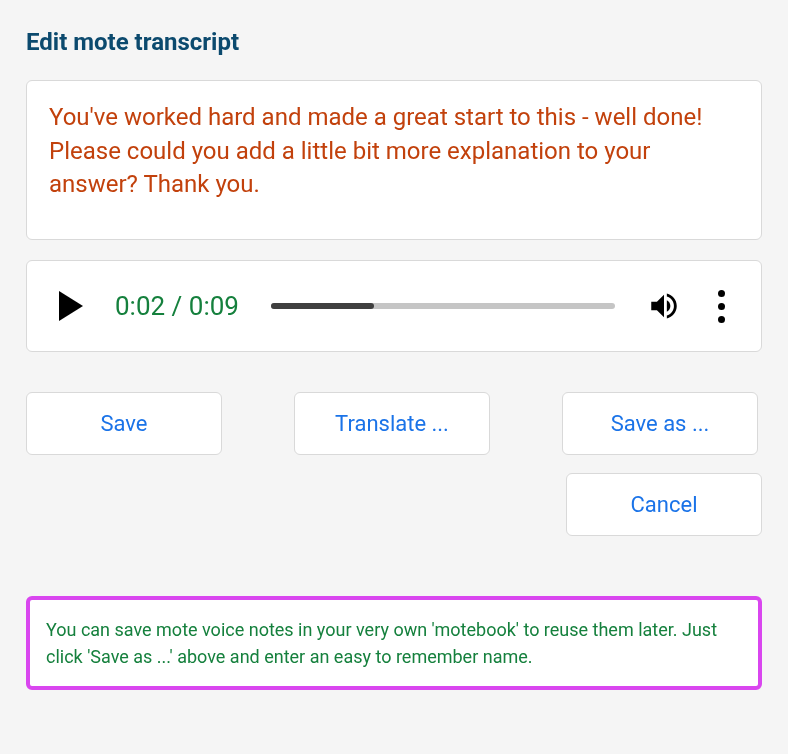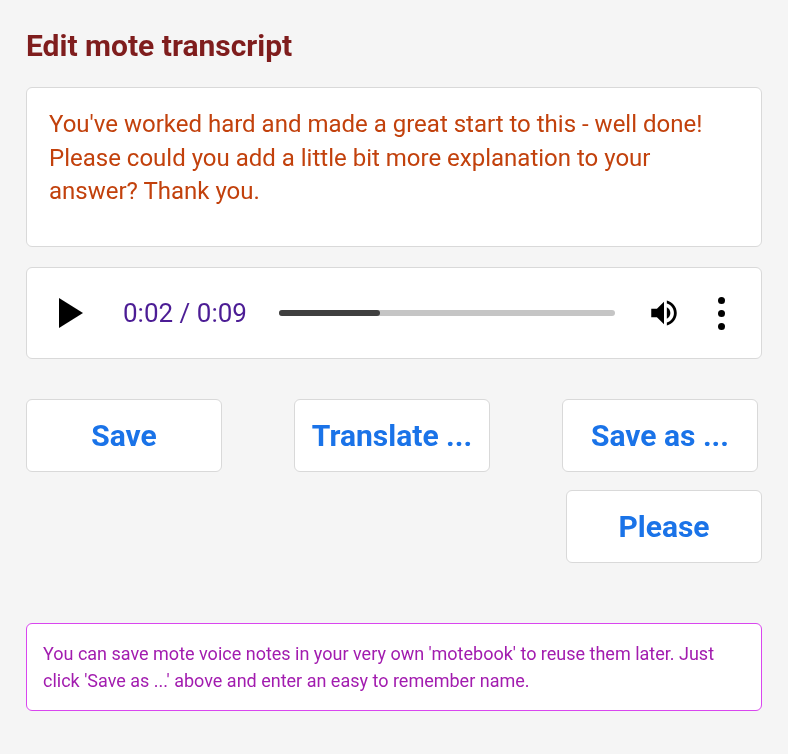--- a/index.html
+++ b/index.html
@@ -9,23 +9,23 @@
   }
   body {
     background: #f5f5f5;
     font-family: -apple-system, BlinkMacSystemFont, "Segoe UI", Roboto, Helvetica, Arial, sans-serif;
     width: 788px;
     height: 754px;
     padding: 28px 26px;
     -webkit-font-smoothing: antialiased;
   }
   .heading {
-    font-size: 30px;
+    font-size: 24px;
     font-weight: 700;
-    color: #7f1d1d;
+    color: #0c4a6e;
     margin-bottom: 24px;
   }
   .transcript-box {
     background: #fff;
     border: 1px solid #d9d9d9;
     border-radius: 6px;
     padding: 20px 22px 26px 22px;
     font-size: 24px;
     line-height: 1.4;
     color: #c2410c;
@@ -47,23 +47,23 @@
     width: 0;
     height: 0;
     border-left: 24px solid #000;
     border-top: 15px solid transparent;
     border-bottom: 15px solid transparent;
     margin-left: 6px;
     cursor: pointer;
   }
   .time {
     font-size: 26px;
-    color: #4c1d95;
+    color: #15803d;
     white-space: nowrap;
-    margin-left: 16px;
+    margin-left: 8px;
   }
   .progress-wrap {
     flex: 1;
     height: 6px;
     background: #c5c5c5;
     border-radius: 3px;
     position: relative;
     cursor: pointer;
     margin: 0 8px;
   }
@@ -105,40 +105,40 @@
   .button-row {
     display: flex;
     gap: 72px;
     margin-bottom: 18px;
   }
   .btn {
     background: #fff;
     border: 1px solid #d9d9d9;
     border-radius: 6px;
     padding: 18px 0;
-    font-size: 30px;
+    font-size: 22px;
     color: #1a73e8;
     text-align: center;
     cursor: pointer;
-    font-weight: 700;
+    font-weight: 400;
     width: 196px;
   }
   .btn-row2 {
     display: flex;
     justify-content: flex-end;
     margin-bottom: 60px;
   }
   .tip-box {
     background: #fff;
-    border: 1px solid #d946ef;
+    border: 4px solid #d946ef;
     border-radius: 6px;
     padding: 16px 16px;
     font-size: 18px;
     line-height: 1.5;
-    color: #a21caf;
+    color: #15803d;
   }
 </style>
 </head>
 <body>
 
 <div class="heading">Edit mote transcript</div>
 
 <div class="transcript-box" contenteditable="true" style="">You've worked hard and made a great start to this - well done! Please could you add a little bit more explanation to your answer? Thank you.</div>
 
 <div class="audio-box">
@@ -161,16 +161,16 @@
   </div>
 </div>
 
 <div class="button-row">
   <div class="btn">Save</div>
   <div class="btn">Translate ...</div>
   <div class="btn">Save as ...</div>
 </div>
 
 <div class="btn-row2">
-  <div class="btn">Please</div>
+  <div class="btn">Cancel</div>
 </div>
 
 <div class="tip-box">You can save mote voice notes in your very own 'motebook' to reuse them later. Just click 'Save as ...' above and enter an easy to remember name.</div>
 
 </body></html>

